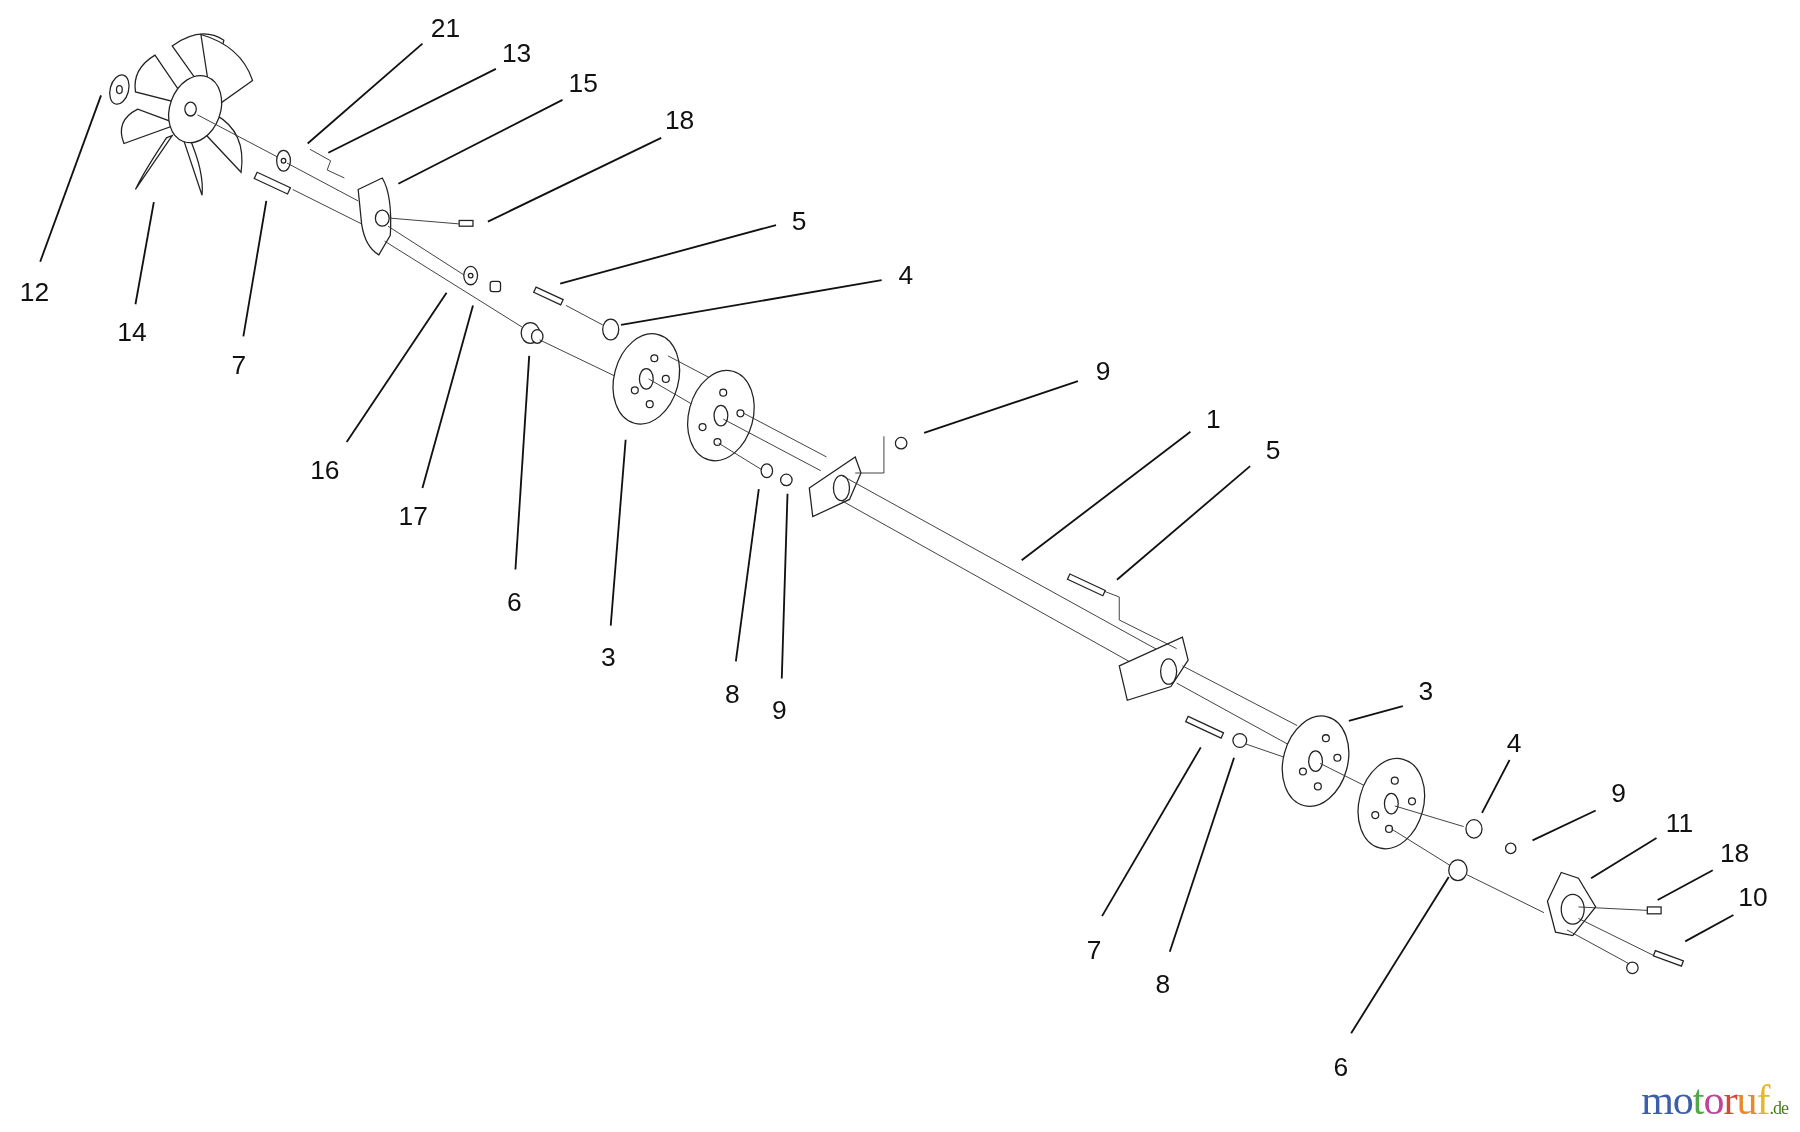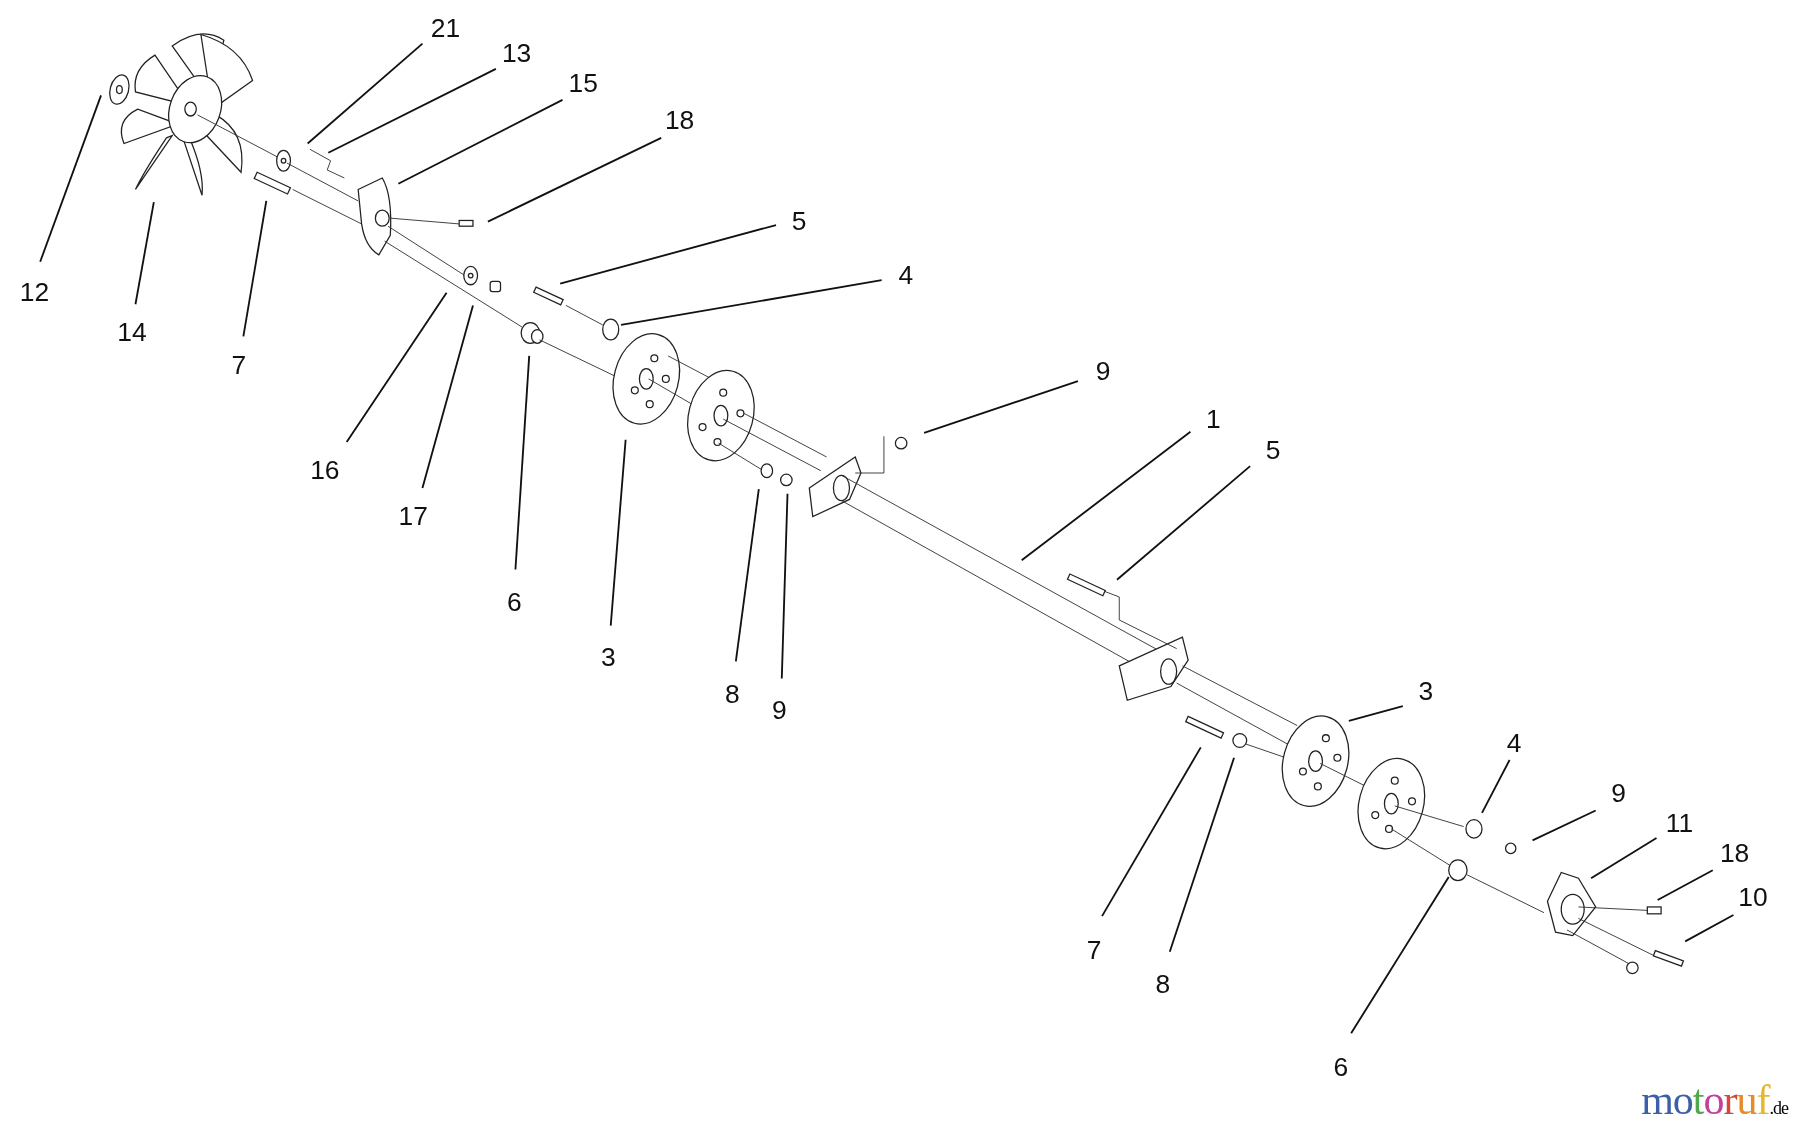--- a/index.html
+++ b/index.html
@@ -4,21 +4,21 @@
 <style>
   html,body{margin:0;padding:0;background:#fff;}
   body{width:1800px;height:1132px;overflow:hidden;position:relative;font-family:"Liberation Sans",sans-serif;}
   #diagram{position:absolute;left:0;top:0;width:1800px;height:1132px;}
   .part{fill:#fff;stroke:#222;stroke-width:1.1;}
   .thin{fill:none;stroke:#333;stroke-width:0.8;}
   .leader{stroke:#111;stroke-width:1.6;fill:none;}
   .lbl{font-family:"Liberation Sans",sans-serif;font-size:23px;fill:#111;text-anchor:middle;}
   .wm{position:absolute;right:12px;bottom:8px;font-family:"Liberation Serif",serif;font-size:42px;letter-spacing:-1px;}
   .wm span{display:inline-block;}
-  .wm .de{font-size:18px;color:#000000;}
+  .wm .de{font-size:18px;color:#4d7c0f;}
 </style>
 </head>
 <body>
 
 <svg id="diagram" viewBox="0 0 1568 986" xmlns="http://www.w3.org/2000/svg">
 
   <g>
     <path class="part" d="M150,40 Q175,22 195,35 L182,85 Z"></path>
     <path class="part" d="M135,48 Q115,60 118,80 L165,92 Z"></path>
     <path class="part" d="M120,95 Q100,105 108,125 L155,108 Z"></path>

